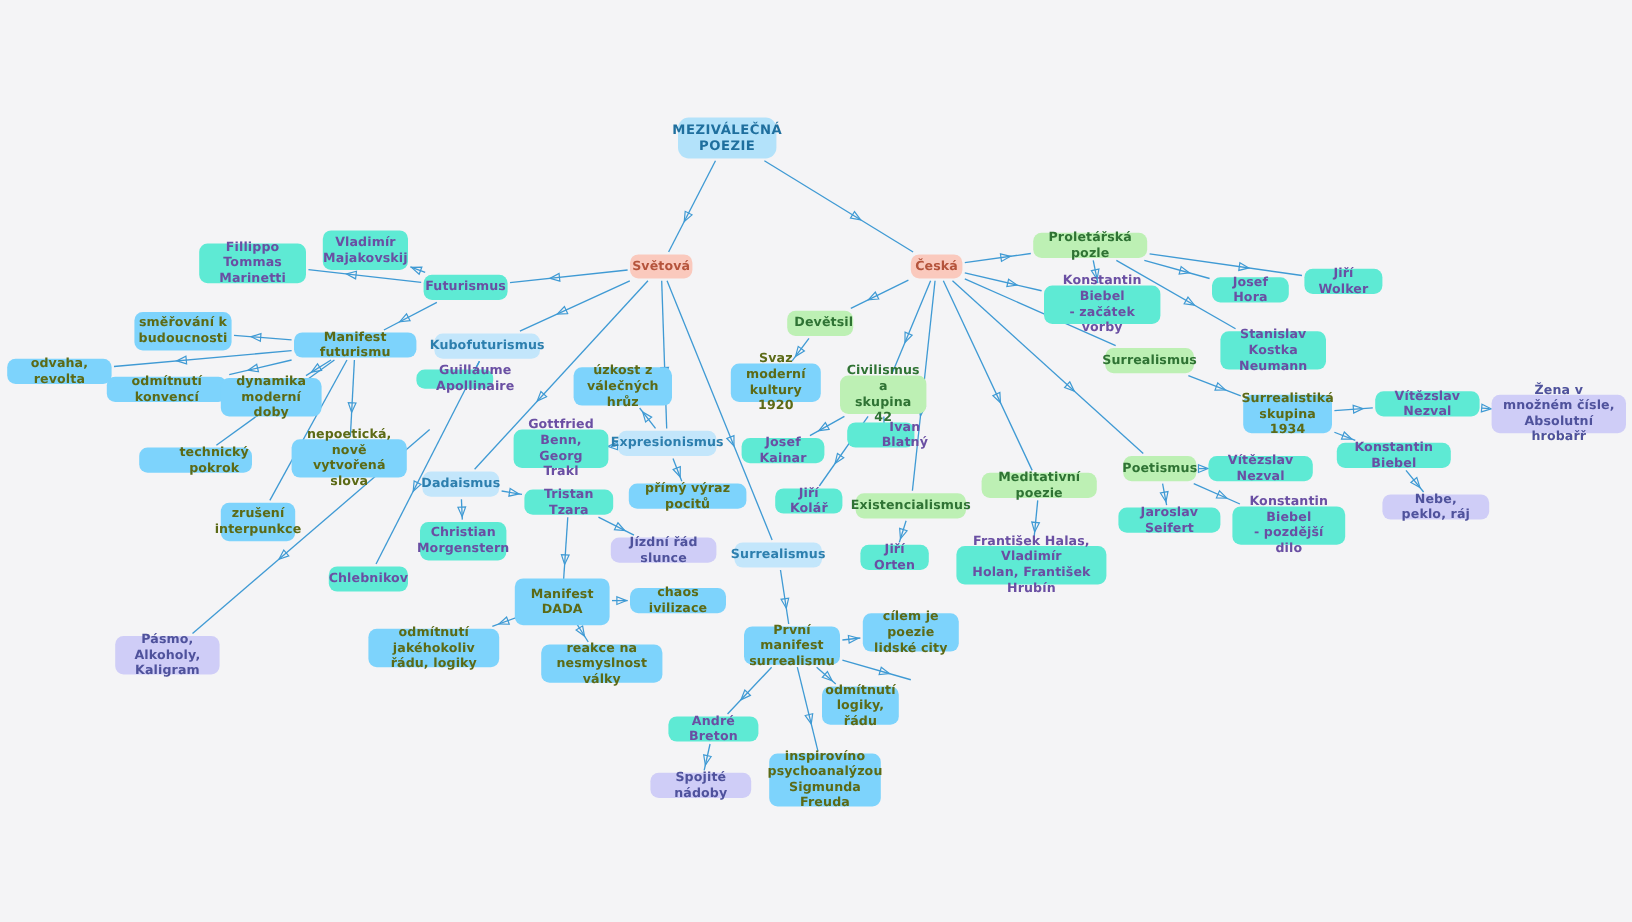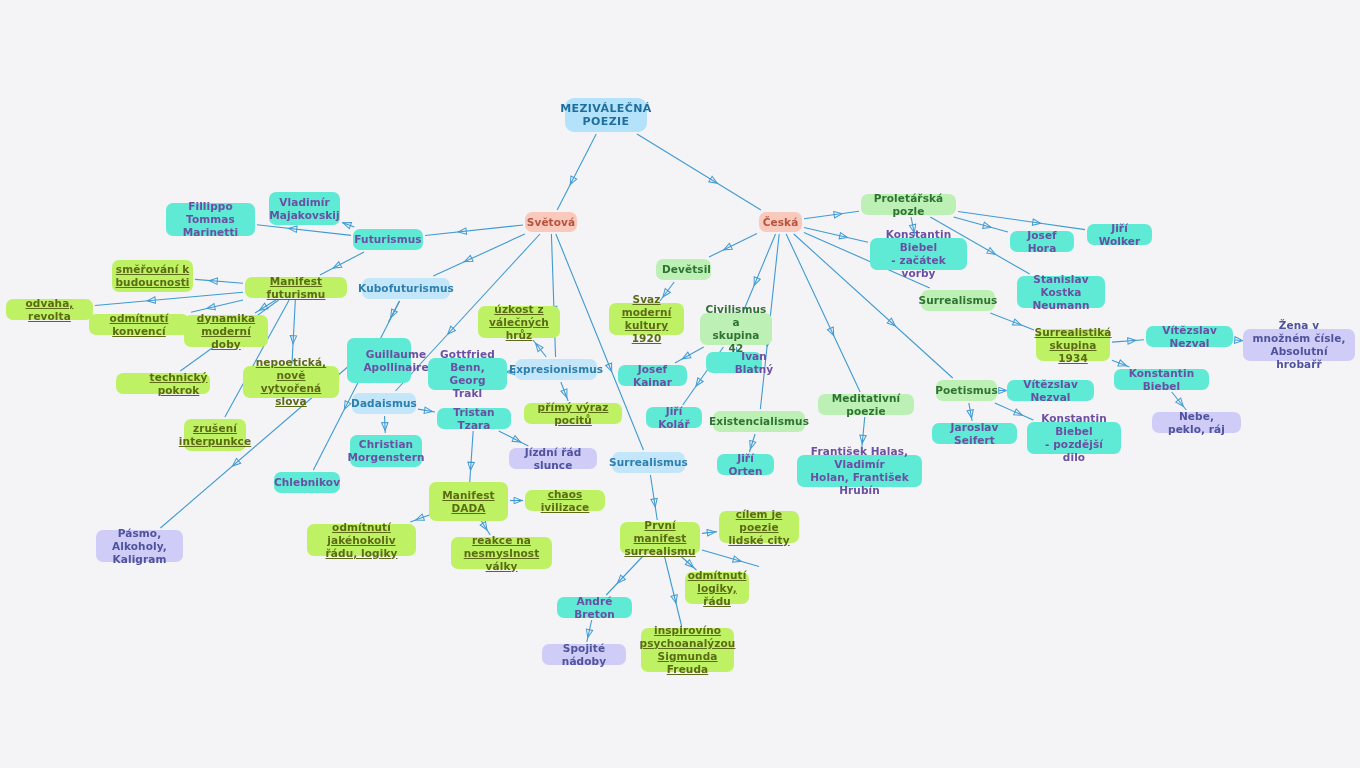--- a/index.html
+++ b/index.html
@@ -25,21 +25,21 @@
     display:flex;
     align-items:center;
     justify-content:center;
     letter-spacing:.1px;
   }
   .n-root   {background:#b3e2fa;color:#1f6f9e;border-radius:9px;font-size:11px;letter-spacing:.4px;}
   .n-red    {background:#fac9bd;color:#b5543c;}
   .n-blue   {background:#c3e6fb;color:#2d7fae;}
   .n-purple {background:#5eead4;color:#6a4fa3;}
   .n-purple2{background:#cfcdf7;color:#4f529c;}
-  .n-lime   {background:#bef264;color:#5c6a16;text-decoration:underline;}
+  .n-lime   {background:#7dd3fc;color:#5c6a16;}
   .n-green  {background:#bdf0b4;color:#2f7334;}
 </style>
 </head>
 <body>
 
 <div id="canvas">
   <svg id="edges" viewBox="0 0 1360 768" xmlns="http://www.w3.org/2000/svg">
       <g>
         <line x1="596.2336448598131" y1="134" x2="557.1682242990654" y2="210" stroke="#3f9ad4" stroke-width="1.1"></line>
         <polygon points="-4,-3.2 4,0 -4,3.2" fill="none" stroke="#3f9ad4" stroke-width="1" transform="translate(572.0130841121495,181.12) rotate(117.20401107606965)"></polygon>
@@ -308,21 +308,21 @@
     <div class="node n-lime" style="left: 6px; top: 299px; width: 87px; height: 21px;">odvaha, revolta</div>
     <div class="node n-lime" style="left: 89px; top: 314px; width: 100px; height: 21px;">odmítnutí konvencí</div>
     <div class="node n-lime" style="left: 184px; top: 315px; width: 84px; height: 32px;">dynamika
 moderní doby</div>
     <div class="node n-lime" style="left: 116px; top: 373px; width: 94px; height: 21px; padding-left: 39px;">technický pokrok</div>
     <div class="node n-lime" style="left: 243px; top: 366px; width: 96px; height: 32px;">nepoetická, nově
 vytvořená slova</div>
     <div class="node n-lime" style="left: 184px; top: 419px; width: 62px; height: 32px;">zrušení
 interpunkce</div>
     <div class="node n-blue" style="left: 362px; top: 278px; width: 88px; height: 21px;">Kubofuturismus</div>
-    <div class="node n-purple" style="left: 347px; top: 338px; width: 64px; height: 45px; padding-left: 42px;">Guillaume
+    <div class="node n-purple" style="left: 347px; top: 308px; width: 64px; height: 16px; padding-left: 42px;">Guillaume
 Apollinaire</div>
     <div class="node n-purple" style="left: 274px; top: 472px; width: 66px; height: 21px;">Chlebnikov</div>
     <div class="node n-purple2" style="left: 96px; top: 530px; width: 87px; height: 32px;">Pásmo, Alkoholy,
 Kaligram</div>
     <div class="node n-blue" style="left: 352px; top: 393px; width: 64px; height: 21px;">Dadaismus</div>
     <div class="node n-purple" style="left: 437px; top: 408px; width: 74px; height: 21px;">Tristan Tzara</div>
     <div class="node n-purple" style="left: 350px; top: 435px; width: 72px; height: 32px;">Christian
 Morgenstern</div>
     <div class="node n-purple2" style="left: 509px; top: 448px; width: 88px; height: 21px;">Jízdní řád slunce</div>
     <div class="node n-lime" style="left: 429px; top: 482px; width: 79px; height: 39px;">Manifest DADA</div>

